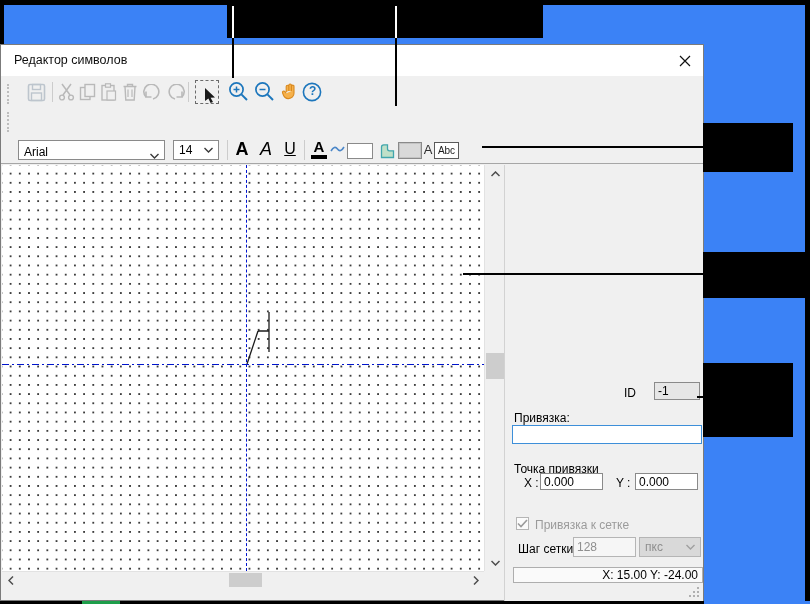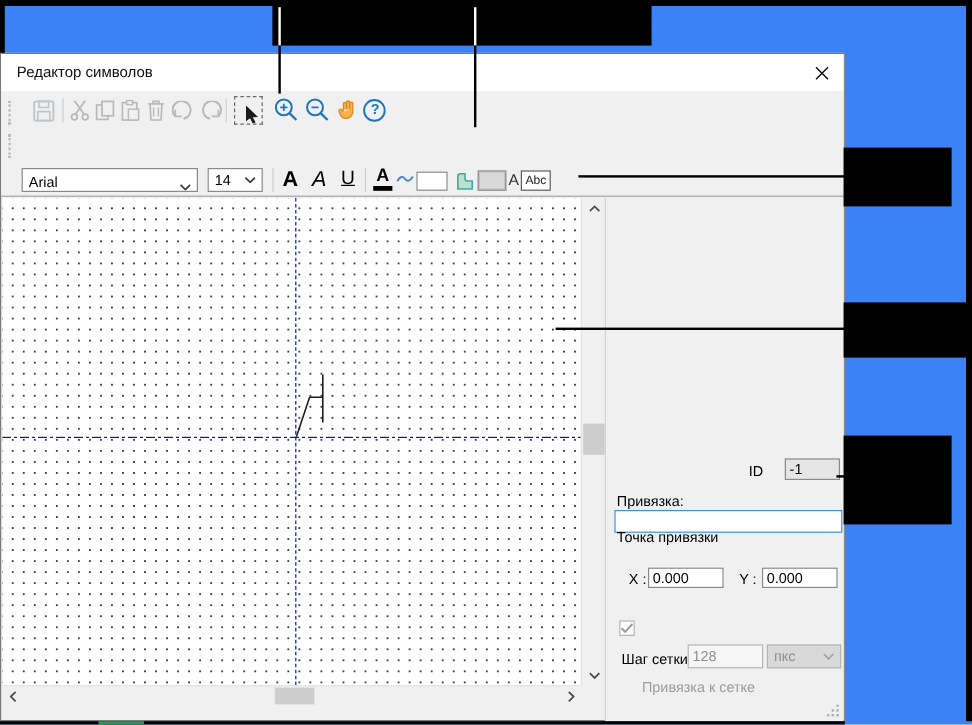--- a/index.html
+++ b/index.html
@@ -295,42 +295,45 @@
       </div>
     </div>
 
     <div id="panel" class="abs">
       <span class="abs lbl" style="left:119px;top:221px;">ID</span>
       <div class="abs roField" style="left:149px;top:217px;width:46px;height:18px;">-1</div>
 
       <span class="abs lbl" style="left:9px;top:246px;">Привязка:</span>
       <input class="abs field" style="left: 7px; top: 260px; width: 190px; height: 19px; border-color: rgb(61, 143, 217);" value="">
 
-      <span class="abs lbl" style="left:9px;top:276px;text-align:center;">Точка привязки</span>
+      <span class="abs lbl" style="left:9px;top:297px;text-align:center;">Точка привязки</span>
       <span class="abs lbl" style="left:19px;top:311px;">X :</span>
       <input class="abs field" style="left: 35px; top: 308px; width: 63px; height: 17px;" value="0.000">
       <span class="abs lbl" style="left:111px;top:311px;">Y :</span>
       <input class="abs field" style="left: 130px; top: 308px; width: 63px; height: 17px;" value="0.000">
 
       <div class="abs" style="left:11px;top:352px;width:13px;height:13px;background:#fbfbfb;border:1px solid #b5b5b5;">
         <svg width="11" height="9" viewBox="0 0 11 9" style="margin:1px 0 0 0;">
           <path d="M1 4.5 L4 7.5 L10 1" stroke="#9b9b9b" stroke-width="1.6" fill="none"></path>
         </svg>
       </div>
-      <span class="abs dis" style="left:30px;top:353px;margin-top:48px;">Привязка к сетке</span>
+      <span class="abs dis" style="left:30px;top:353px;">Привязка к сетке</span>
 
       <span class="abs lbl" style="left:13px;top:377px;">Шаг сетки</span>
       <div class="abs roField" style="left:68px;top:372px;width:63px;height:20px;background:#f6f6f6;border-color:#b5b5b5;color:#8f8f8f;">128</div>
       <div class="abs combo" style="left:134px;top:372px;width:62px;height:20px;background:#d9d9d9;border-color:#b5b5b5;color:#8f8f8f;">
         <span>пкс</span>
         <svg class="chev" width="9" height="6" viewBox="0 0 9 6">
           <path d="M0.5 1 L4.5 5 L8.5 1" stroke="#a0a0a0" stroke-width="1.4" fill="none"></path>
         </svg>
       </div>
 
+      <div id="status-field" class="abs" style="left:8px;top:402px;width:190px;height:16px;">
+        <span>X: 15.00 Y: -24.00</span>
+      </div>
 
       <svg class="abs" style="left:184px;top:422px;" width="11" height="11" viewBox="0 0 11 11">
         <g fill="#b0b0b0">
           <rect x="8" y="0" width="2" height="2"></rect>
             <rect x="8" y="4" width="2" height="2"></rect>
             <rect x="8" y="8" width="2" height="2"></rect>
           <rect x="4" y="4" width="2" height="2"></rect>
             <rect x="4" y="8" width="2" height="2"></rect>
             <rect x="0" y="8" width="2" height="2"></rect>
         </g>

